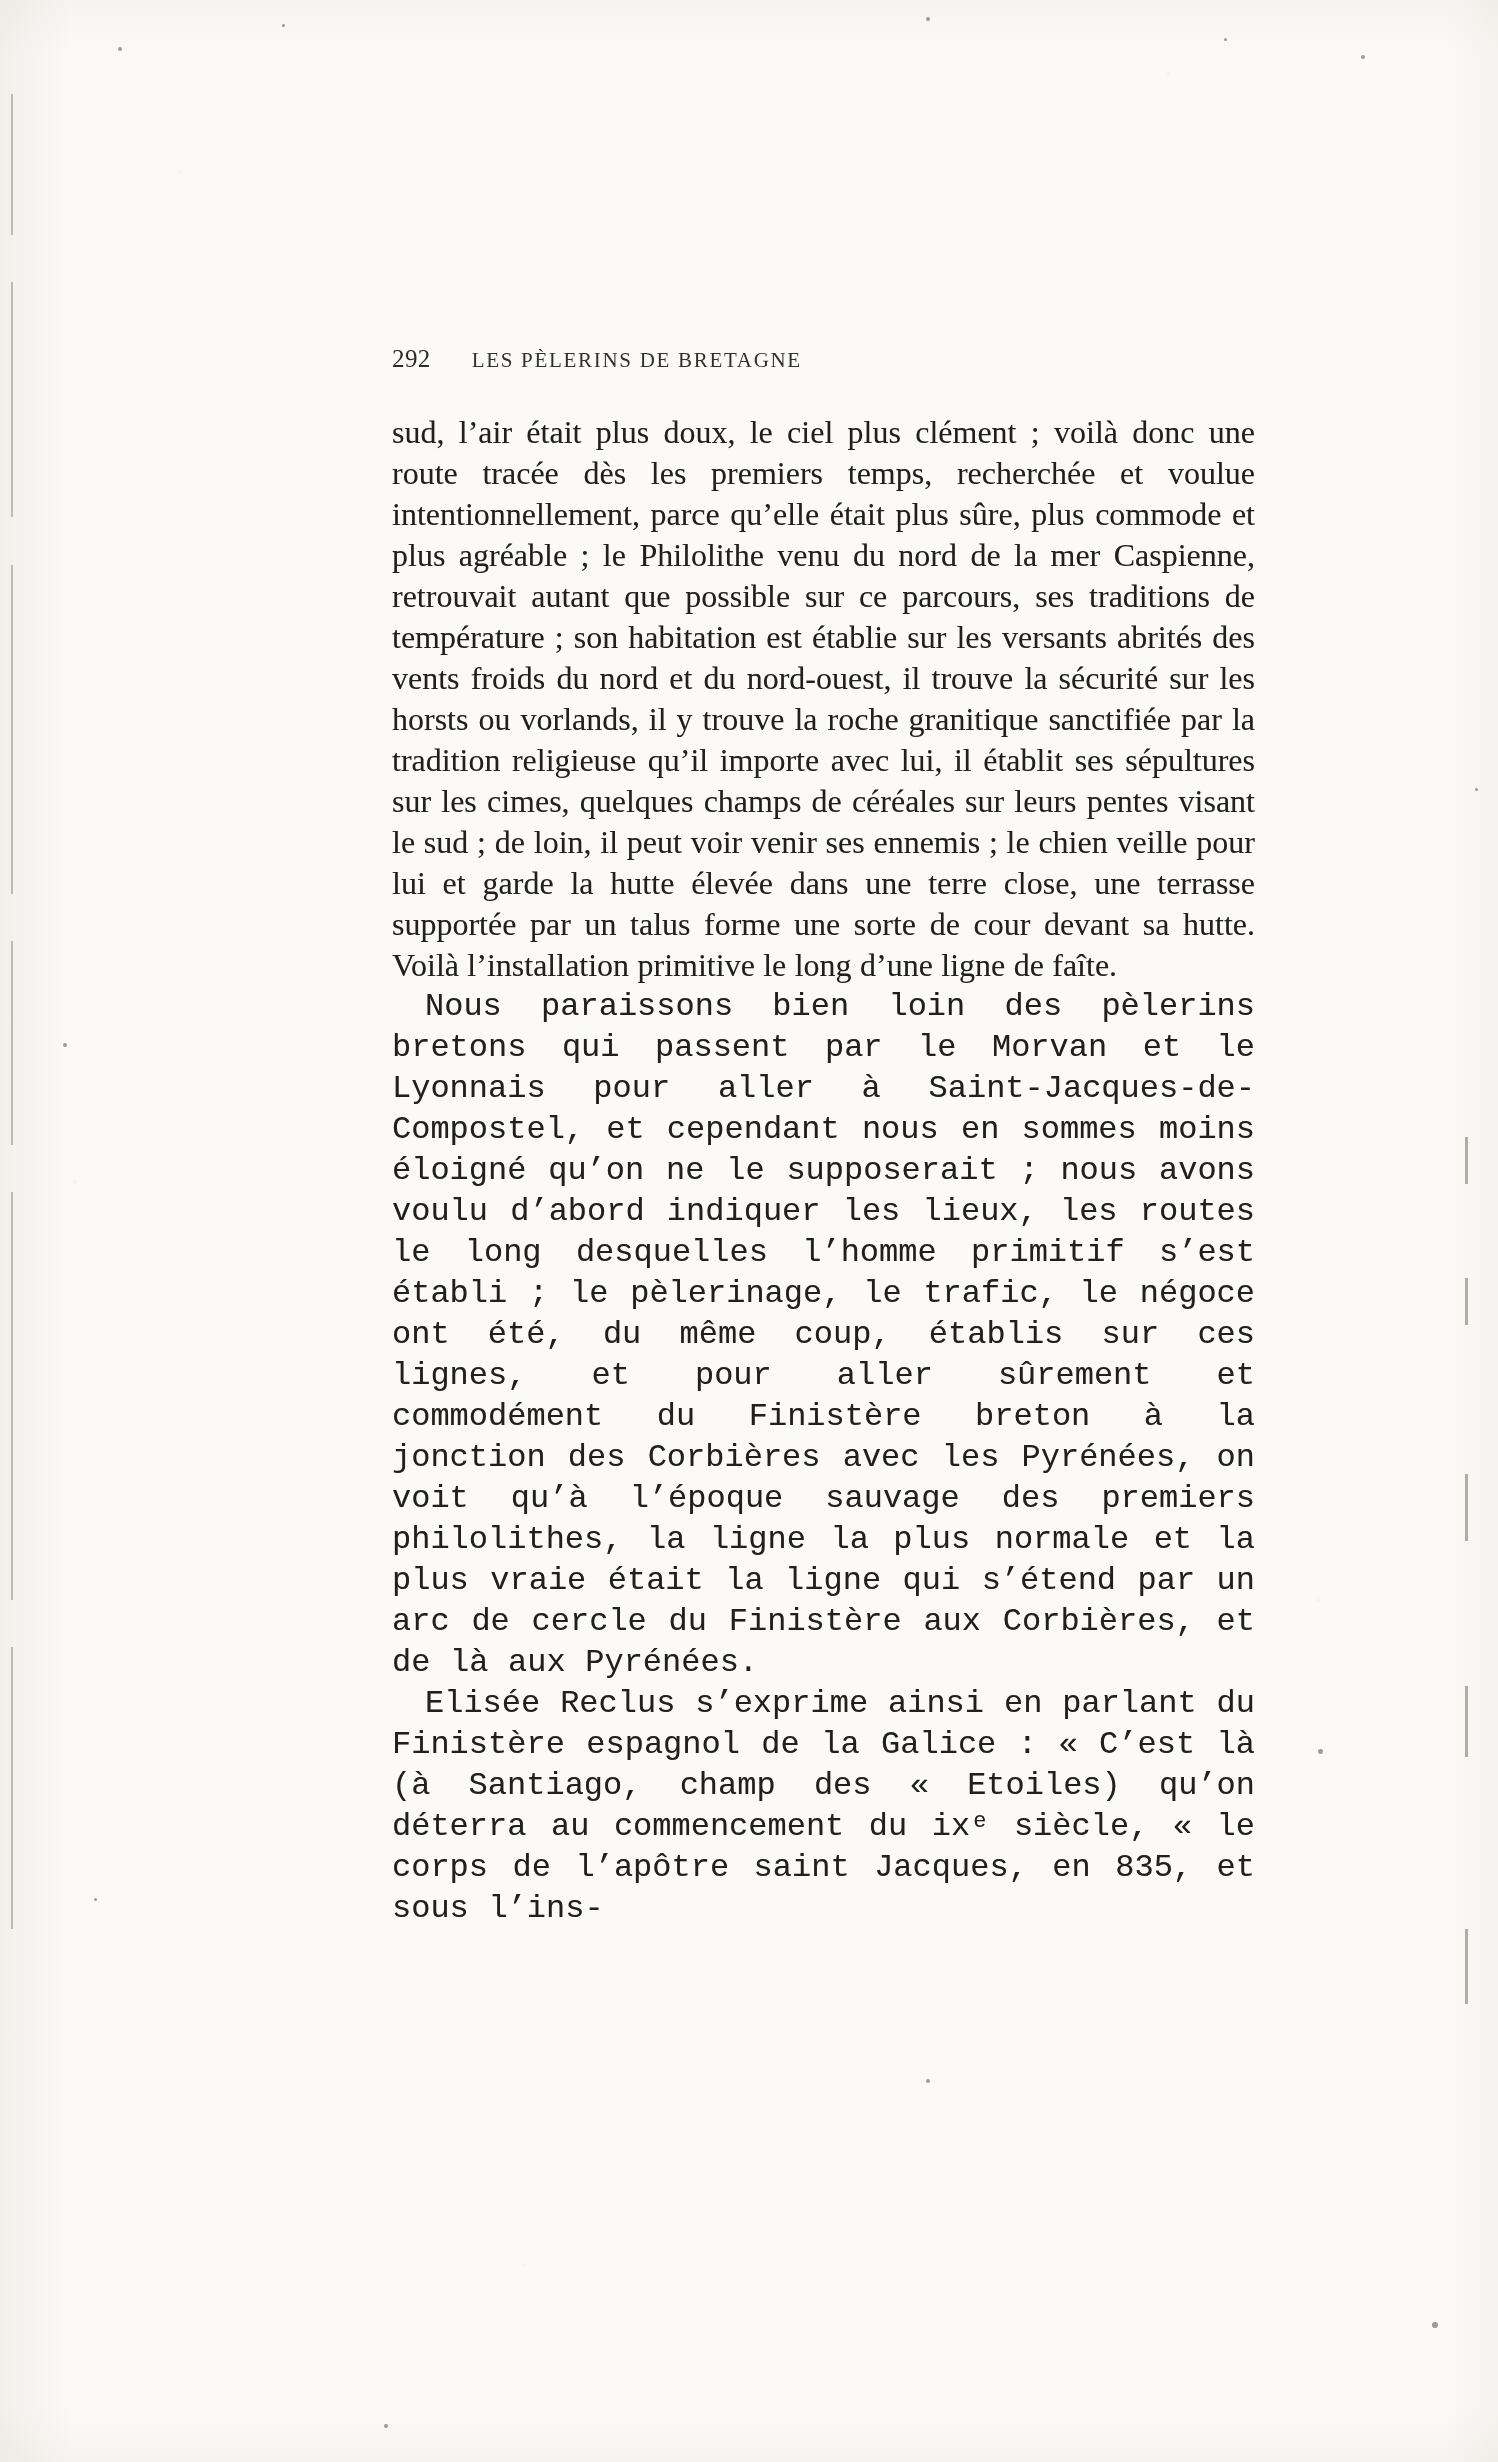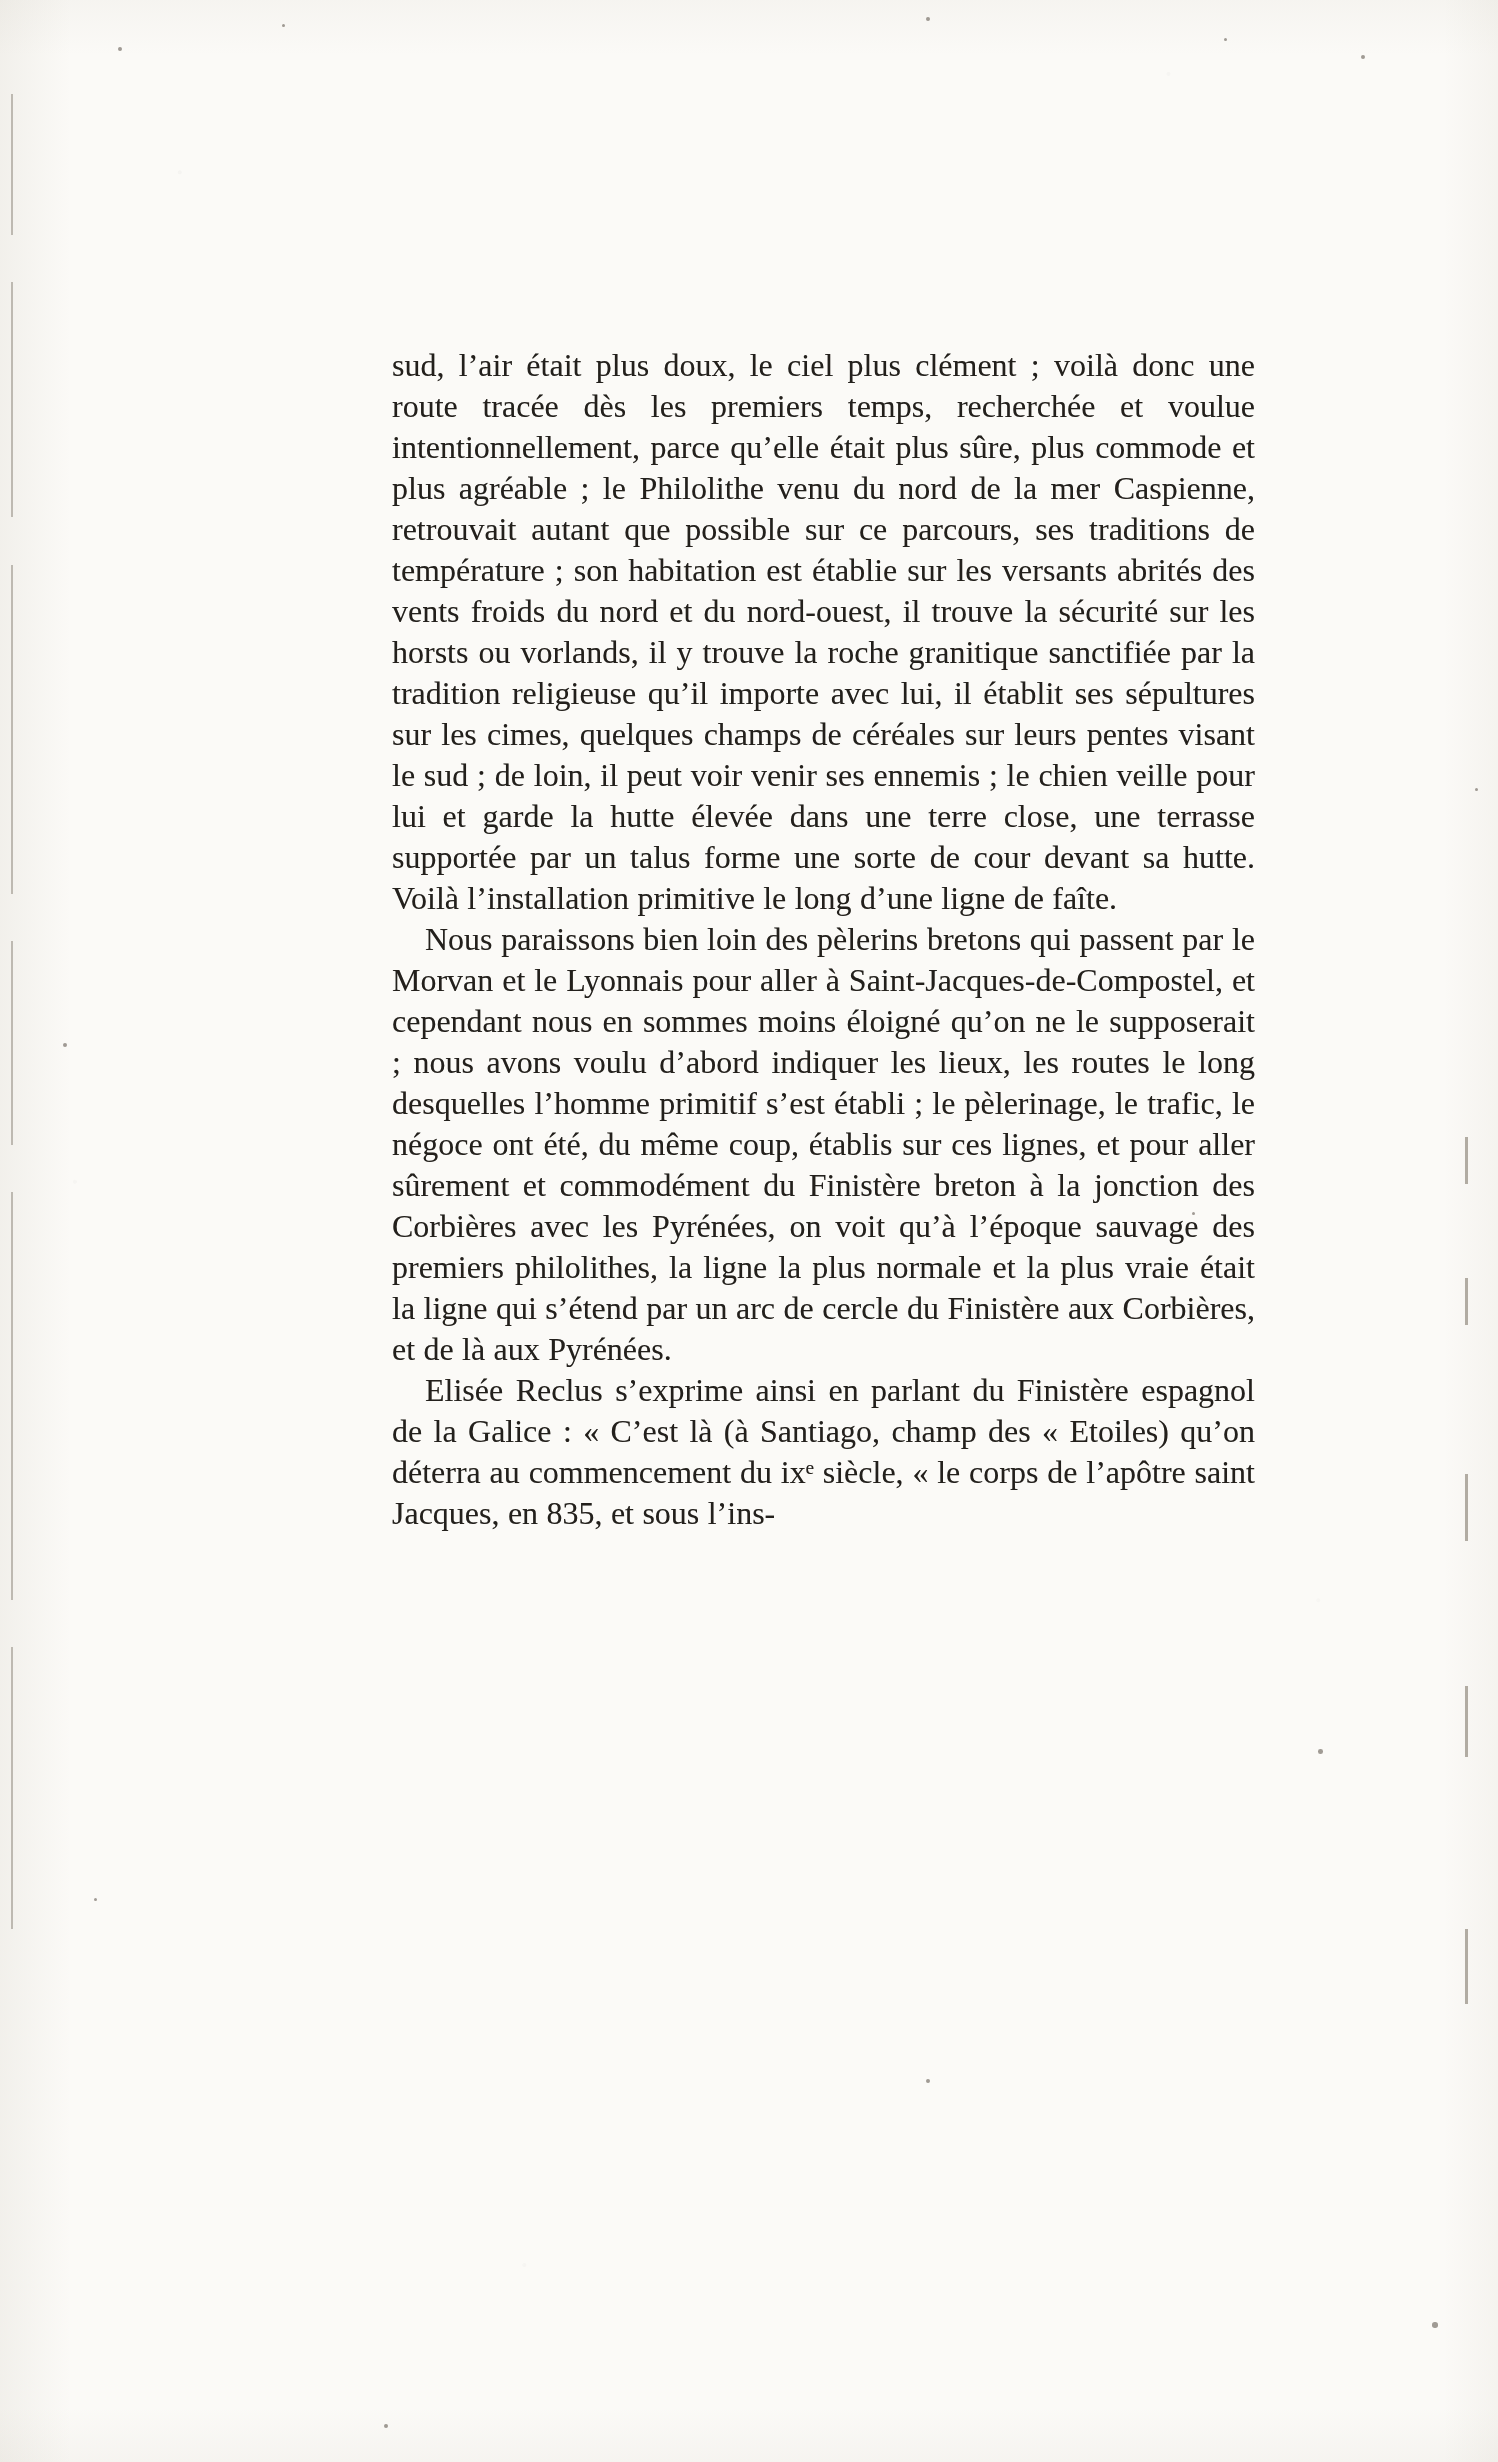--- a/index.html
+++ b/index.html
@@ -121,20 +121,21 @@
     line-height: 41px;
     color: #23201c;
     text-align: justify;
     text-justify: inter-word;
     -webkit-hyphens: none;
     hyphens: none;
     word-spacing: 0.4px;
   }
   p.body-par + p.body-par {
     margin-top: 0;
+    font-family: Liberation Mono, monospace;
   }
   p.indent {
     text-indent: 33px;
   }
 
   
   p.body-par {
     text-shadow: 0 0 0.5px rgba(35,32,28,0.25);
   }
 </style>
@@ -170,19 +171,23 @@
 <div class="speck" style="left:1318px;top:1749px;width:4.7px;height:4.7px;"></div>
 <div class="speck" style="left:1432px;top:2322px;width:5.5px;height:5.5px;"></div>
 <div class="speck" style="left:926px;top:2079px;width:3.9px;height:3.9px;"></div>
 <div class="speck" style="left:384px;top:2424px;width:3.9px;height:3.9px;"></div>
 <div class="speck" style="left:94px;top:1898px;width:3.1px;height:3.1px;"></div>
 <div class="speck" style="left:1192px;top:1212px;width:3.1px;height:3.1px;"></div>
 <div class="speck" style="left:1475px;top:788px;width:3.1px;height:3.1px;"></div>
 
 <div class="text-block">
 
+  <div class="folio-line">
+    <span class="folio-number">292</span>
+    <span class="running-head">LES PÈLERINS DE BRETAGNE</span>
+  </div>
 
   <p class="body-par">sud, l’air était plus doux, le ciel plus clément ; voilà donc une route tracée dès les premiers temps, recherchée et voulue intentionnellement, parce qu’elle était plus sûre, plus commode et plus agréable ; le Philolithe venu du nord de la mer Caspienne, retrouvait autant que possible sur ce parcours, ses traditions de température ; son habitation est établie sur les versants abrités des vents froids du nord et du nord-ouest, il trouve la sécurité sur les horsts ou vorlands, il y trouve la roche granitique sanctifiée par la tradition religieuse qu’il importe avec lui, il établit ses sépultures sur les cimes, quelques champs de céréales sur leurs pentes visant le sud ; de loin, il peut voir venir ses ennemis ; le chien veille pour lui et garde la hutte élevée dans une terre close, une terrasse supportée par un talus forme une sorte de cour devant sa hutte. Voilà l’installation primitive le long d’une ligne de faîte.</p>
   <p class="body-par indent">Nous paraissons bien loin des pèlerins bretons qui passent par le Morvan et le Lyonnais pour aller à Saint-Jacques-de-Compostel, et cependant nous en sommes moins éloigné qu’on ne le supposerait ; nous avons voulu d’abord indiquer les lieux, les routes le long desquelles l’homme primitif s’est établi ; le pèlerinage, le trafic, le négoce ont été, du même coup, établis sur ces lignes, et pour aller sûrement et commodément du Finistère breton à la jonction des Corbières avec les Pyrénées, on voit qu’à l’époque sauvage des premiers philolithes, la ligne la plus normale et la plus vraie était la ligne qui s’étend par un arc de cercle du Finistère aux Corbières, et de là aux Pyrénées.</p>
   <p class="body-par indent">Elisée Reclus s’exprime ainsi en parlant du Finistère espagnol de la Galice : « C’est là (à Santiago, champ des « Etoiles) qu’on déterra au commencement du ixᵉ siècle, « le corps de l’apôtre saint Jacques, en 835, et sous l’ins-</p>
 
 </div>
 
 
 </body></html>

